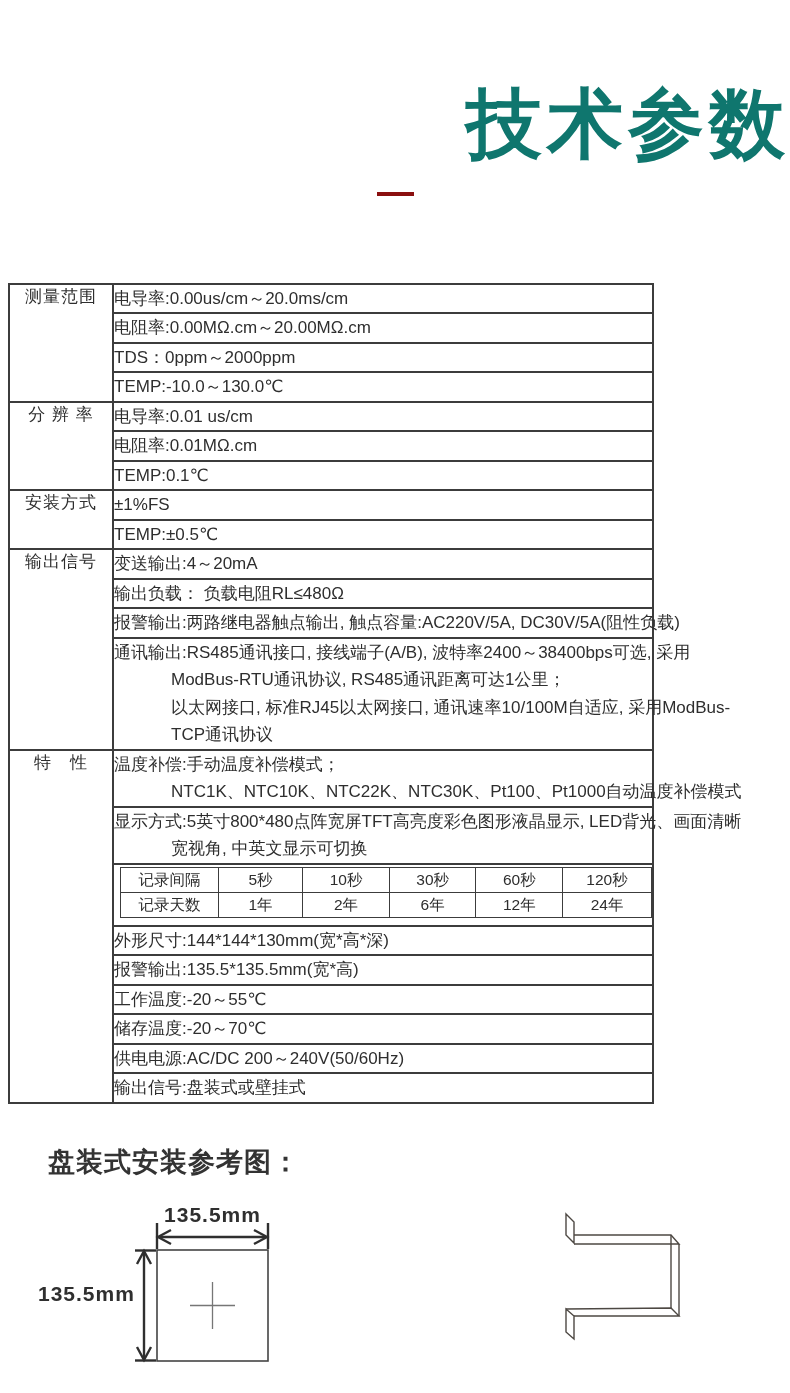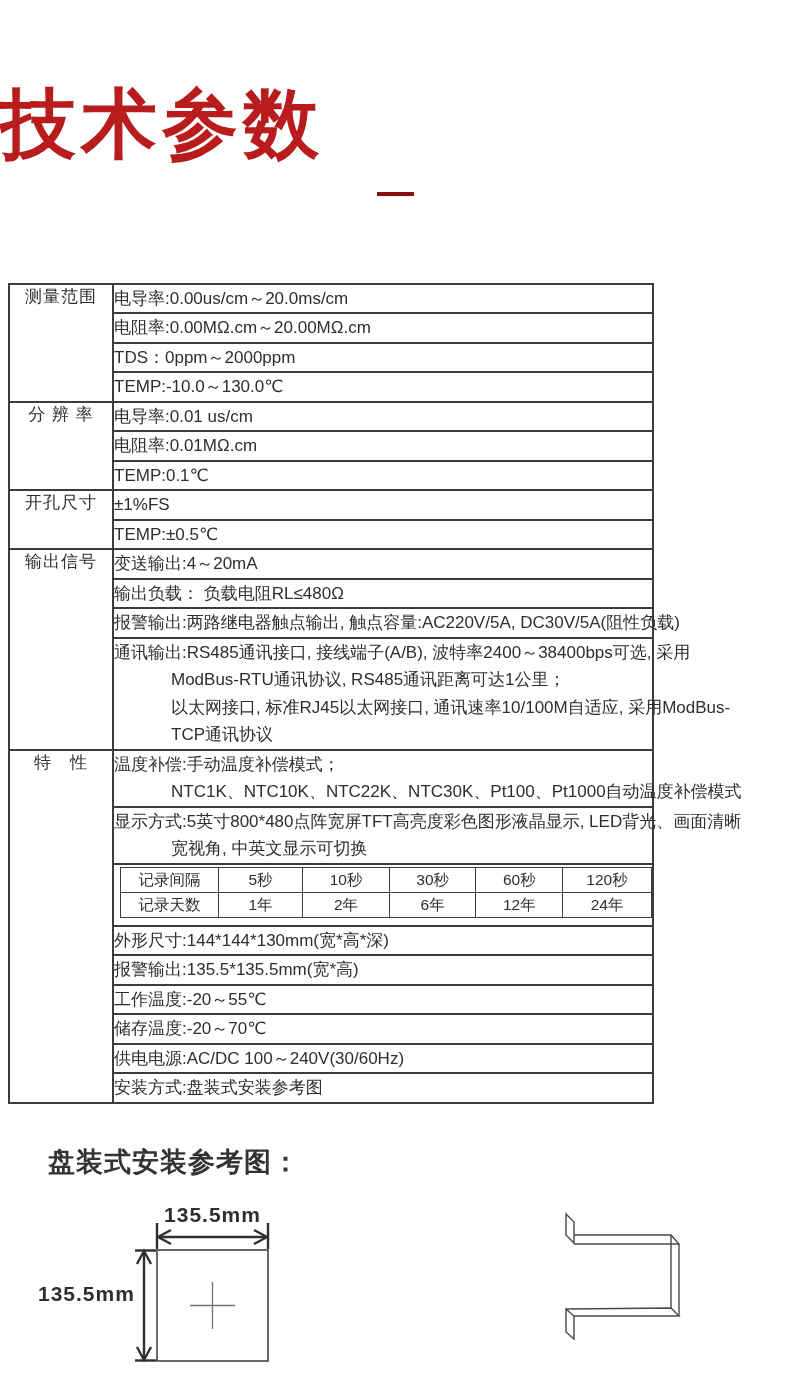--- a/index.html
+++ b/index.html
@@ -3,23 +3,23 @@
 <meta charset="utf-8">
 <style>
   html,body{margin:0;padding:0;background:#fff;}
   body{
     width:790px;height:1393px;position:relative;overflow:hidden;
     font-family:"Liberation Sans","DejaVu Sans",sans-serif;
     color:#2e2e2e;
   }
   
   .title{
-    margin:84px 0 0 0;text-align:left;
+    margin:84px 0 0 0;text-align:right;
     font-size:76px;line-height:1.05;font-weight:900;
-    color:#b91c1c;letter-spacing:5px;
+    color:#0f766e;letter-spacing:5px;
   }
   .title-underline{
     width:37px;height:4px;background:#8a0f0f;margin:28px auto 0;
   }
   
   table.spec{
     border-collapse:collapse;table-layout:fixed;
     width:646px;margin:87px 8px 0 8px;
   }
   table.spec td{
@@ -115,21 +115,21 @@
             <div class="line">电阻率:0.01MΩ.cm</div>
           </td>
       </tr>
       <tr>
         <td class="val">
             <div class="line">TEMP:0.1℃</div>
           </td>
       </tr>
 
       <tr>
-        <td class="label" rowspan="2">开孔尺寸</td>
+        <td class="label" rowspan="2">安装方式</td>
         <td class="val">
             <div class="line">±1%FS</div>
           </td>
       </tr>
       <tr>
         <td class="val">
             <div class="line">TEMP:±0.5℃</div>
           </td>
       </tr>
 
@@ -218,26 +218,26 @@
             <div class="line">工作温度:-20～55℃</div>
           </td>
       </tr>
       <tr>
         <td class="val">
             <div class="line">储存温度:-20～70℃</div>
           </td>
       </tr>
       <tr>
         <td class="val">
-            <div class="line">供电电源:AC/DC 100～240V(30/60Hz)</div>
-          </td>
-      </tr>
-      <tr>
-        <td class="val">
-            <div class="line">安装方式:盘装式安装参考图</div>
+            <div class="line">供电电源:AC/DC 200～240V(50/60Hz)</div>
+          </td>
+      </tr>
+      <tr>
+        <td class="val">
+            <div class="line">输出信号:盘装式或壁挂式</div>
           </td>
       </tr>
     </tbody>
   </table>
 
   <div class="panel-heading">盘装式安装参考图：</div>
 
   <div class="diagram">
     <svg width="790" height="223" viewBox="0 0 790 223">
 

